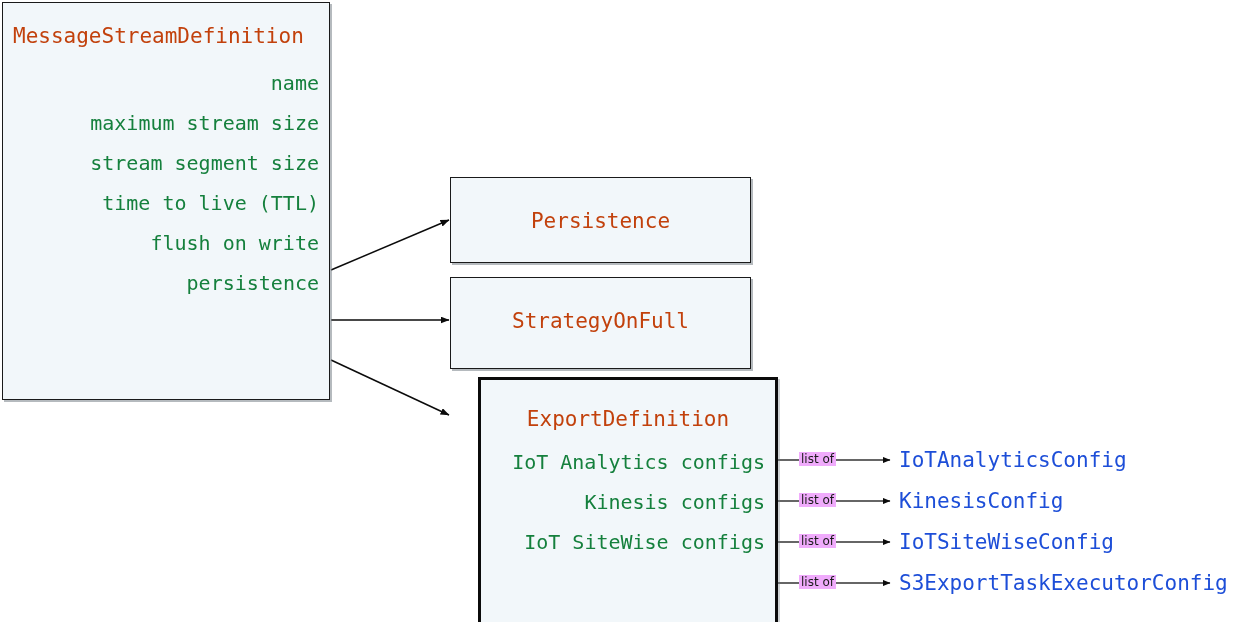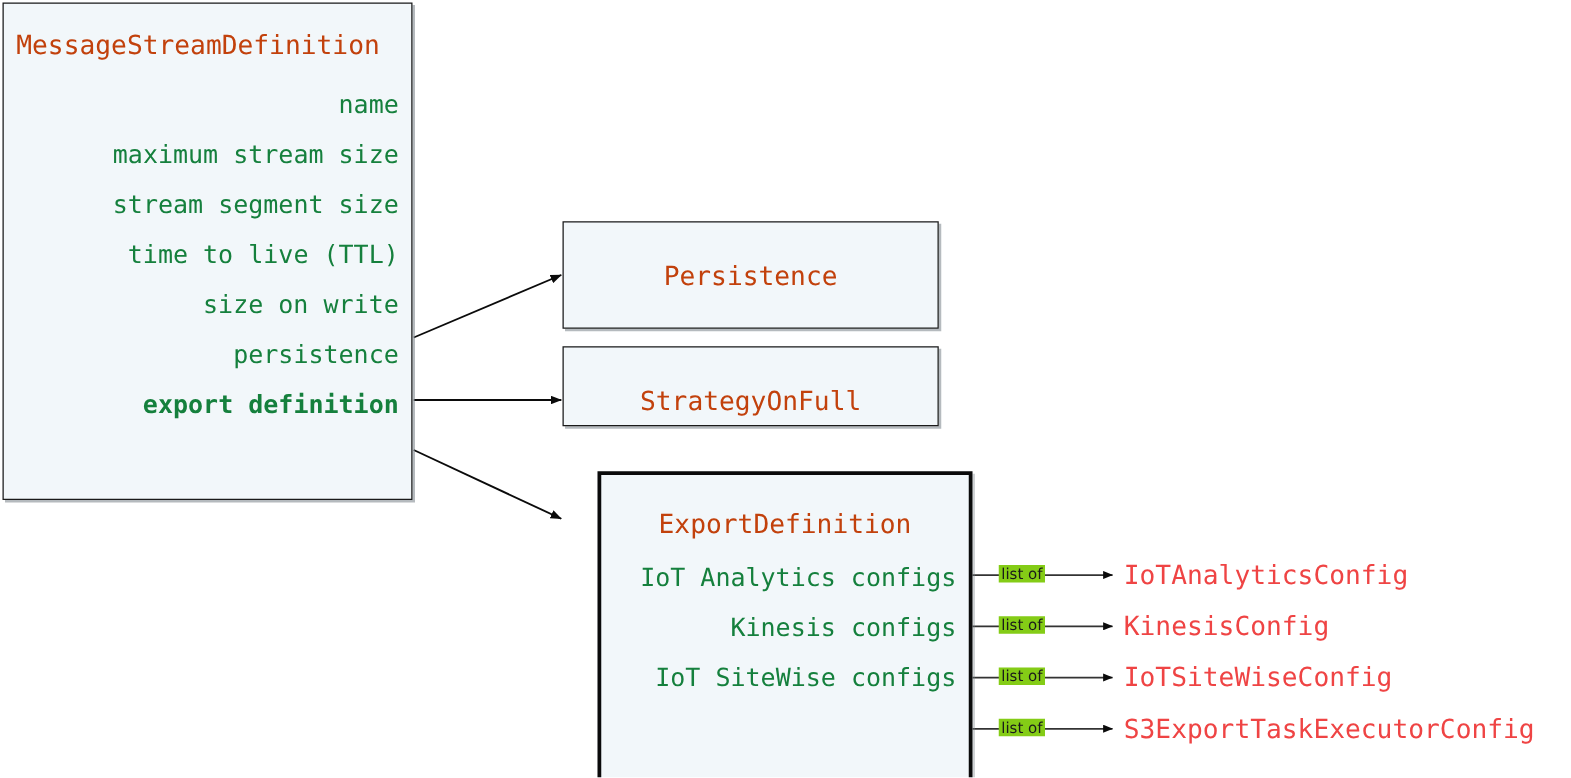--- a/index.html
+++ b/index.html
@@ -87,21 +87,21 @@
     position: absolute;
     left: 0;
     right: 0;
     top: 30px;
   }
   
   #strategy-box {
     left: 450px;
     top: 277px;
     width: 301px;
-    height: 64px;
+    height: 92px;
   }
   #strategy-box .box-title {
     position: absolute;
     left: 0;
     right: 0;
     top: 30px;
   }
   
   #exportdef-box {
     left: 478px;
@@ -117,34 +117,34 @@
   }
   #exportdef-box .field-list {
     position: absolute;
     left: 8px;
     right: 10px;
     top: 62px;
   }
   
   .leaf-label {
     position: absolute;
-    color: #ef4444;
+    color: #1d4ed8;
     font-family: "DejaVu Sans Mono", "Liberation Mono", monospace;
     font-size: 21px;
     line-height: 26px;
     white-space: nowrap;
     left: 899px;
   }
   .listof-label {
     position: absolute;
     font-family: "DejaVu Sans", "Liberation Sans", sans-serif;
     font-size: 12px;
     line-height: 14px;
     color: #1a1a1a;
-    background: #84cc16;
+    background: #f0abfc;
     padding: 0 2px;
     white-space: nowrap;
   }
   svg#wires {
     position: absolute;
     left: 0;
     top: 0;
     width: 1257px;
     height: 622px;
     pointer-events: none;
@@ -177,23 +177,22 @@
     <line x1="753" y1="583" x2="890" y2="583" stroke="#333333" stroke-width="1.4" marker-end="url(#arrowhead-sm)"></line>
   </svg>
 
   <div class="box thin" id="msd-box">
     <div class="box-title">MessageStreamDefinition</div>
     <ul class="field-list">
       <li class="field">name</li>
       <li class="field">maximum stream size</li>
       <li class="field">stream segment size</li>
       <li class="field">time to live (TTL)</li>
-      <li class="field">size on write</li>
+      <li class="field">flush on write</li>
       <li class="field">persistence</li>
-      <li class="field bold">export definition</li>
     </ul>
   </div>
 
   <div class="box thin" id="persistence-box">
     <div class="box-title">Persistence</div>
   </div>
 
   <div class="box thin" id="strategy-box">
     <div class="box-title">StrategyOnFull</div>
   </div>

